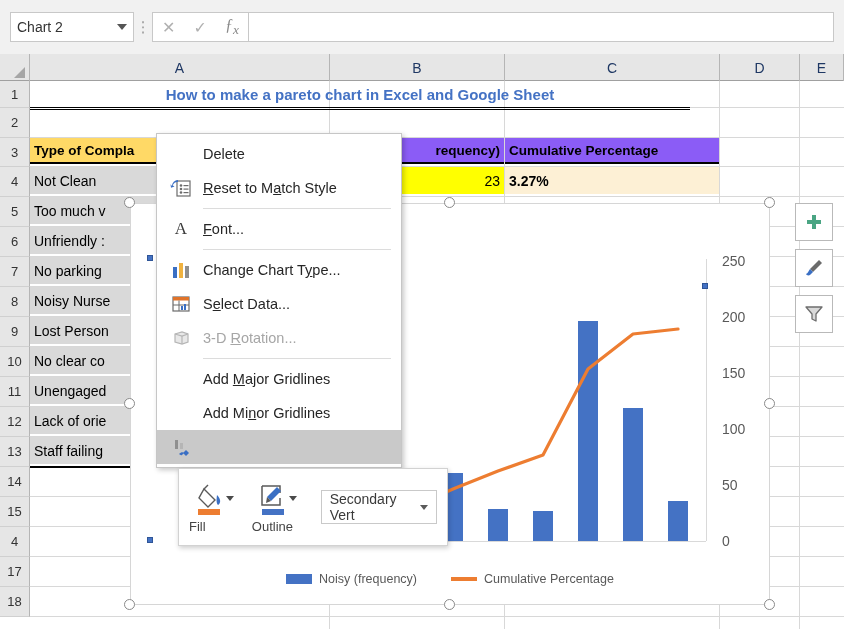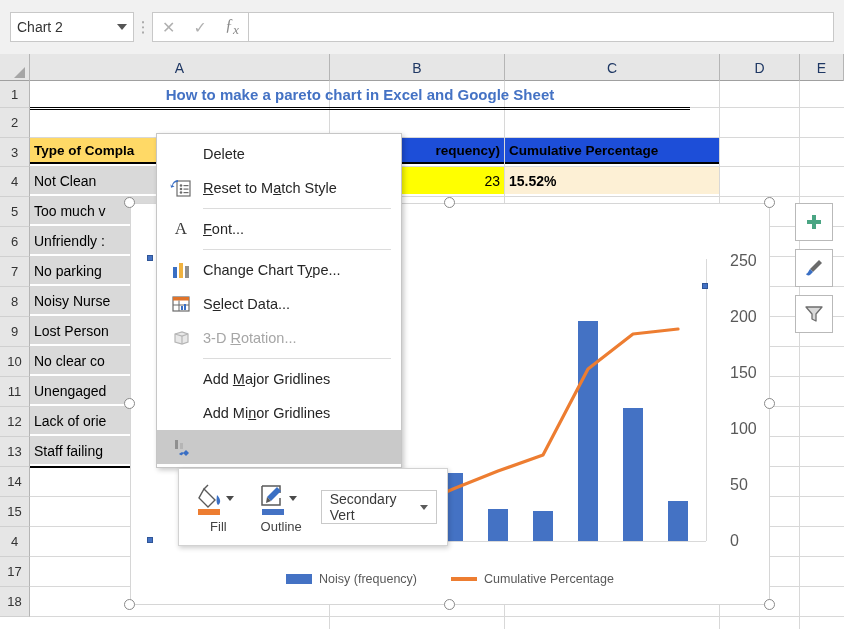--- a/index.html
+++ b/index.html
@@ -67,21 +67,21 @@
   .title-cell{
     left:0; top:0; width:660px; height:27px; justify-content:center;
     color:#4472c4; font-weight:bold; font-size:15px;
   }
   .title-underline{ position:absolute; left:0; top:26px; width:660px; height:3px; border-top:1px solid #000; border-bottom:1px solid #000;}
 
   .hdr{
     background:#ffd966; font-weight:bold; color:#000; font-size:13.5px;
     height:26px; padding:0 4px; border-bottom:2px solid #000;
   }
-  .hdr.amber{ background:#1d4ed8; }
+  .hdr.amber{ background:#8b5cf6; }
 
   .dcell{ height:27px; padding:0 4px; font-size:14px; color:#000; }
   .dcell.grey{ background:#d9d9d9; }
   .dcell.yellow{ background:#ffff00; justify-content:flex-end; }
   .dcell.cream{ background:#fdf0d5; font-weight:bold; }
 
   .bottomline{ position:absolute; left:0; width:660px; height:0; border-bottom:2px solid #000;}
 
   
   .chart{
@@ -92,22 +92,22 @@
     position:absolute; left:0; top:18px; width:100%; text-align:center;
     font-size:17px; color:#595959;
   }
   .plot{ position:absolute; left:120px; top:55px; width:455px; height:282px; }
   .axis-line{ position:absolute; background:#d9d9d9; }
   .ytick{
     position:absolute; right:100%; margin-right:6px; transform:translateY(-50%);
     font-size:11.5px; color:#595959; white-space:nowrap;
   }
   .ytick-r{
-    position:absolute; left:100%; margin-left:24px; transform:translateY(-50%);
-    font-size:16px; color:#595959; white-space:nowrap;
+    position:absolute; left:100%; margin-left:16px; transform:translateY(-50%);
+    font-size:14px; color:#595959; white-space:nowrap;
   }
   .bar{ position:absolute; bottom:0; background:#4472c4; }
   .legend{
     position:absolute; left:0; bottom:18px; width:100%;
     display:flex; justify-content:center; gap:34px; align-items:center;
     font-size:12.5px; color:#595959;
   }
   .lg{ display:flex; align-items:center; gap:7px; }
   .lg-box{ width:26px; height:10px; background:#4472c4; }
   .lg-line{ width:26px; height:4px; background:#ed7d31; }
@@ -144,21 +144,21 @@
   .msep{ height:1px; background:#dcdcdc; margin:3px 10px 3px 46px; }
   u{ text-decoration:underline; }
 
   
   .minibar{
     position:absolute; left:178px; top:468px; width:270px; height:78px;
     background:#fff; border:1px solid #d2d2d2;
     box-shadow:1px 2px 5px rgba(0,0,0,.20);
     display:flex; align-items:center; padding:0 10px; gap:4px;
   }
-  .mb-item{ width:62px; text-align:center; font-size:13px; color:#444; }
+  .mb-item{ width:62px; text-align:left; font-size:13px; color:#444; }
   .mb-ico{ height:38px; display:flex; align-items:flex-end; justify-content:center; }
   .mb-sel{
     margin-left:6px; height:34px; border:1px solid #c9c9c9; display:flex;
     align-items:center; padding:0 8px; font-size:14px; color:#3a3a3a;
   }
   .mb-caret{ width:0;height:0;border-left:4px solid transparent;border-right:4px solid transparent;border-top:5px solid #5a5a5a;}
 </style>
 </head>
 <body>
 
@@ -234,21 +234,21 @@
 
   <div class="cell title-cell">How to make a pareto chart in Excel and Google Sheet</div>
   <div class="title-underline"></div>
 
   <div class="cell hdr" style="left:0;  top:57px; width:299px">Type of Compla</div>
   <div class="cell hdr amber" style="left:300px; top:57px; width:174px; justify-content:flex-end">requency)</div>
   <div class="cell hdr amber" style="left:475px; top:57px; width:214px">Cumulative Percentage</div>
 
   <div class="cell dcell grey" style="left:0;  top:86px; width:299px">Not Clean</div>
   <div class="cell dcell yellow" style="left:300px; top:86px; width:174px">23</div>
-  <div class="cell dcell cream" style="left:475px; top:86px; width:214px">15.52%</div>
+  <div class="cell dcell cream" style="left:475px; top:86px; width:214px">3.27%</div>
 
   <div class="cell dcell grey" style="left:0; top:116px; width:299px">Too much v</div>
   <div class="cell dcell grey" style="left:0; top:146px; width:299px">Unfriendly :</div>
   <div class="cell dcell grey" style="left:0; top:176px; width:299px">No parking</div>
   <div class="cell dcell grey" style="left:0; top:206px; width:299px">Noisy Nurse</div>
   <div class="cell dcell grey" style="left:0; top:236px; width:299px">Lost Person</div>
   <div class="cell dcell grey" style="left:0; top:266px; width:299px">No clear co</div>
   <div class="cell dcell grey" style="left:0; top:296px; width:299px">Unengaged</div>
   <div class="cell dcell grey" style="left:0; top:326px; width:299px">Lack of orie</div>
   <div class="cell dcell grey" style="left:0; top:356px; width:299px">Staff failing</div>

